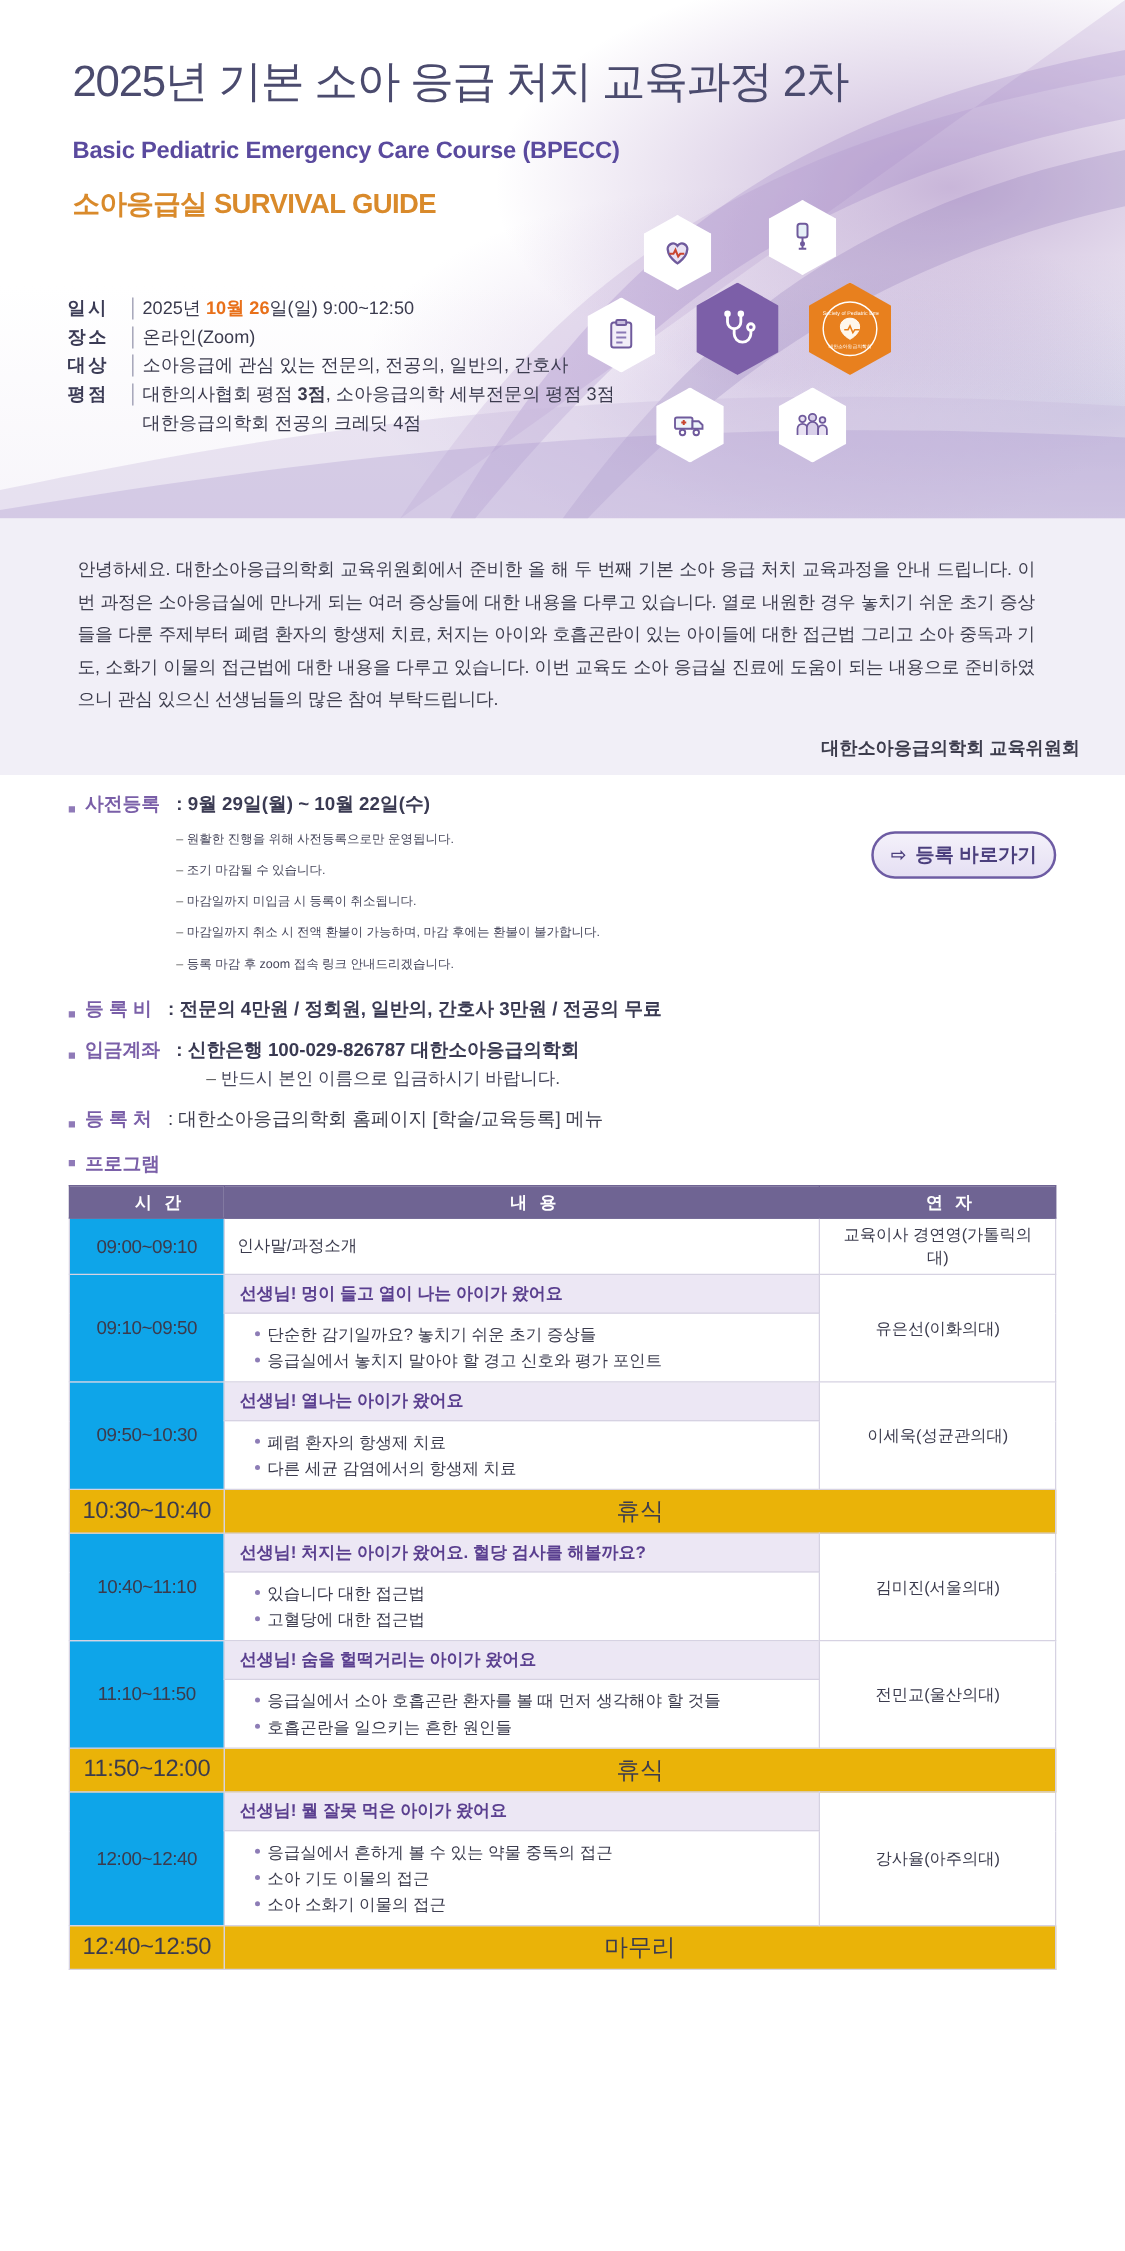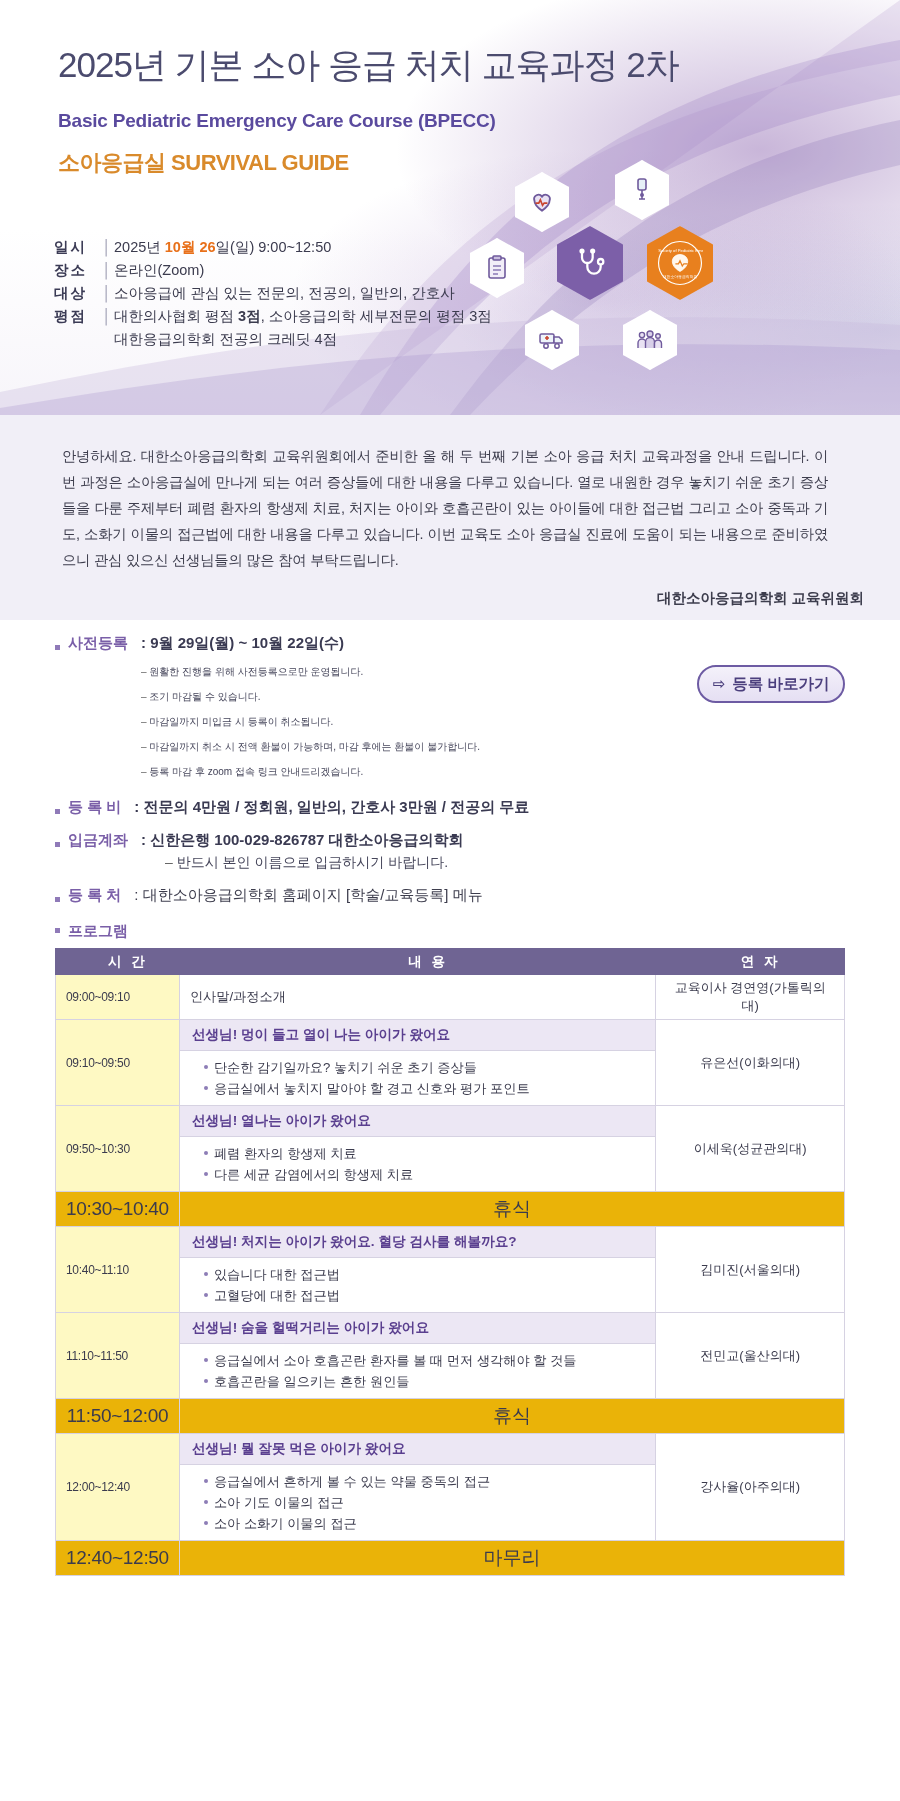--- a/index.html
+++ b/index.html
@@ -227,23 +227,23 @@
     border: 1px solid #6f6493;
     padding-left: 22px;
   }
   table.program td {
     border: 1px solid #d6d2e2;
     padding: 4px 10px;
     vertical-align: middle;
   }
   td.time {
     width: 112px;
-    text-align: left;
-    background: #fef9c3;
-    font-size: 12px;
+    text-align: center;
+    background: #0ea5e9;
+    font-size: 15px;
     letter-spacing: -0.3px;
   }
   td.content { width: 486px; }
   td.speaker {
     width: 192px;
     text-align: center;
     font-size: 13px;
   }
   tr.title-row td.content {
     background: #ece7f4;

